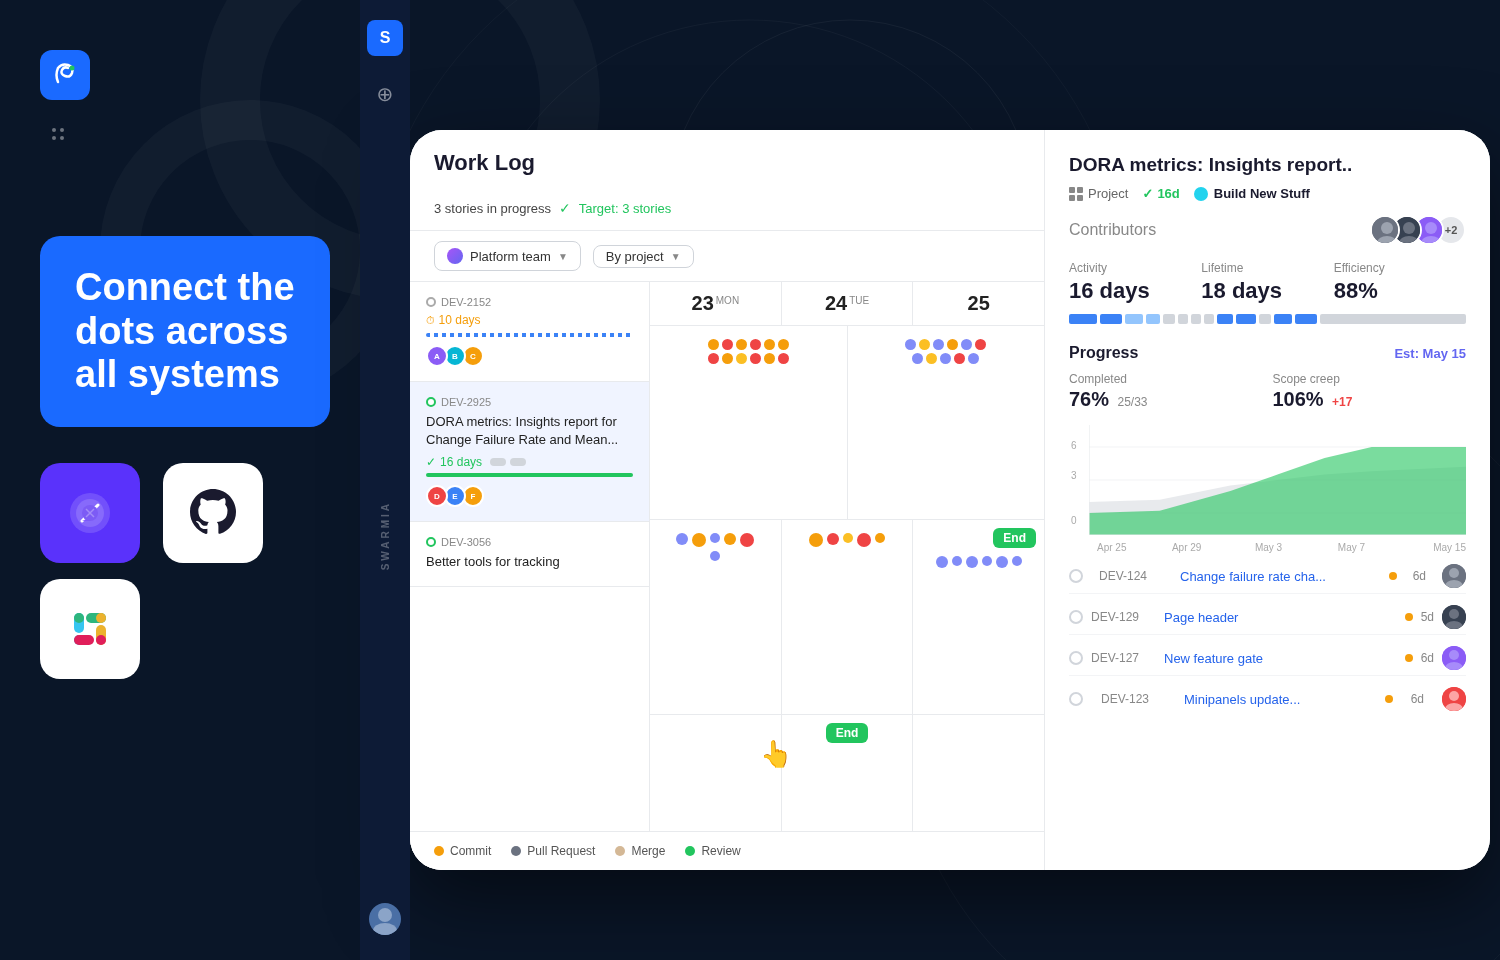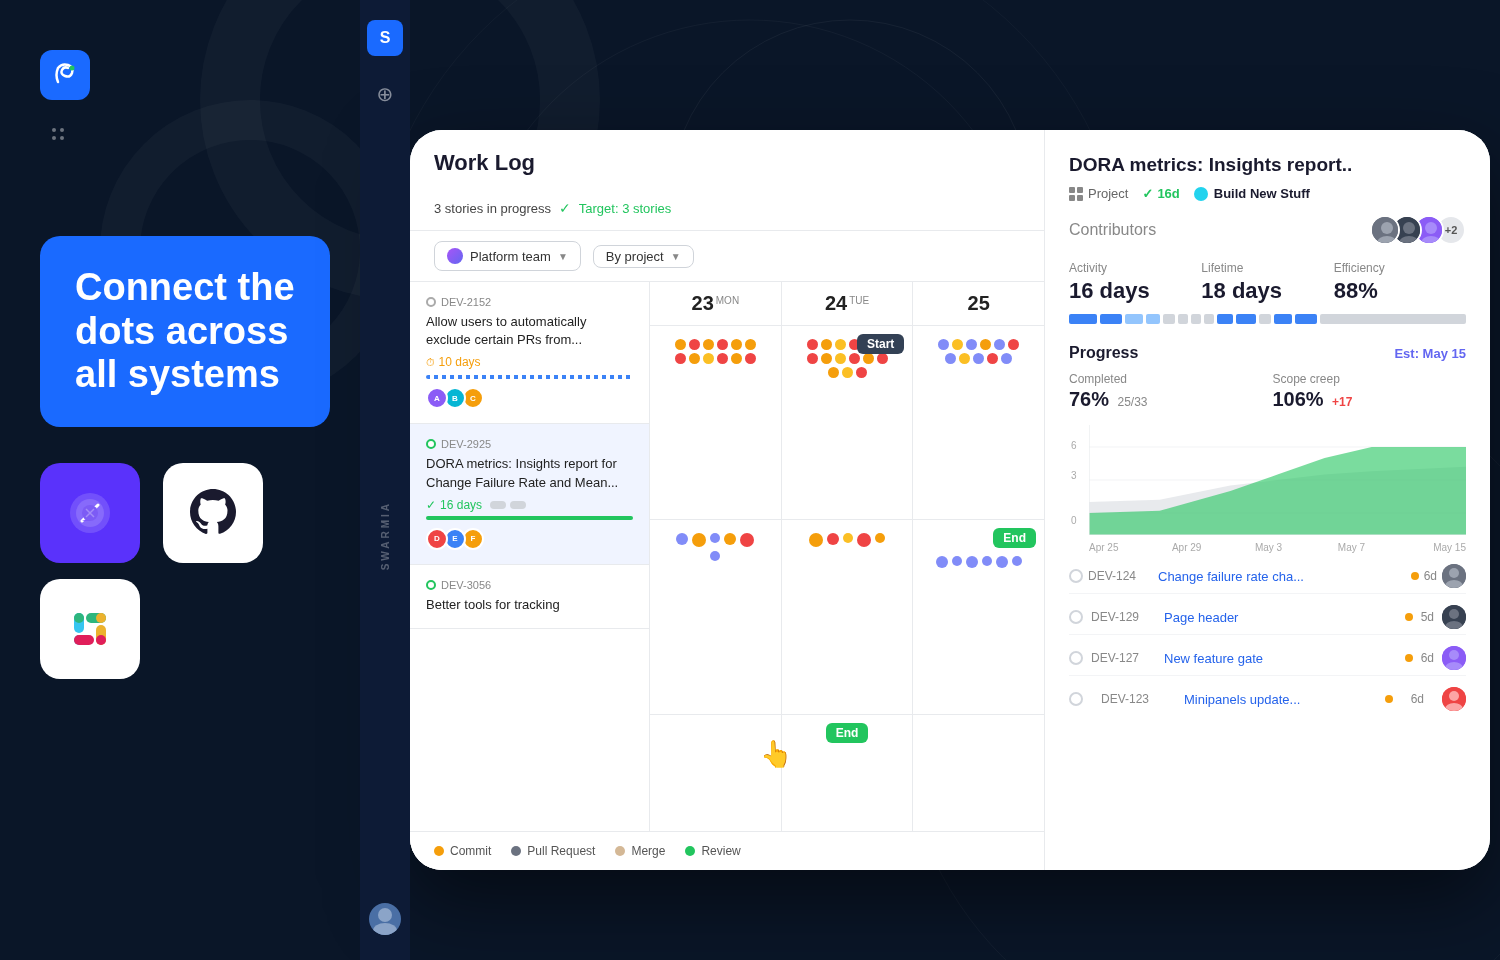--- a/index.html
+++ b/index.html
@@ -214,21 +214,20 @@
 
     <div style="display:flex;flex:1;overflow:hidden;">
 
       <div style="width:240px;overflow-y:auto;border-right:1px solid #e8eaed;flex-shrink:0;">
 
         <div style="padding:14px 16px;border-bottom:1px solid #e8eaed;">
           <div style="display:flex;align-items:center;gap:5px;margin-bottom:5px;">
             <span style="width:10px;height:10px;border-radius:50%;border:2px solid #aaa;display:inline-block;"></span>
             <span style="font-size:11px;color:#888;">DEV-2152</span>
           </div>
-          <div style="font-size:13px;font-weight:500;color:#222;line-height:1.4;margin-bottom:6px;">Allow users to automatically exclude certain PRs from...</div>
           <div style="font-size:12px;color:#f59e0b;display:flex;align-items:center;gap:4px;margin-bottom:6px;">
             <span style="font-size:11px;">⏱</span> 10 days
           </div>
           <div style="height:4px;background:repeating-linear-gradient(to right,#3b82f6 0px,#3b82f6 4px,transparent 4px,transparent 8px);border-radius:2px;margin-bottom:8px;"></div>
           <div style="display:flex;">
             <div style="width:22px;height:22px;border-radius:50%;border:2px solid white;background:#8b5cf6;display:flex;align-items:center;justify-content:center;font-size:8px;color:white;font-weight:600;margin-right:-4px;z-index:3;">A</div>
             <div style="width:22px;height:22px;border-radius:50%;border:2px solid white;background:#06b6d4;display:flex;align-items:center;justify-content:center;font-size:8px;color:white;font-weight:600;margin-right:-4px;z-index:2;">B</div>
             <div style="width:22px;height:22px;border-radius:50%;border:2px solid white;background:#f59e0b;display:flex;align-items:center;justify-content:center;font-size:8px;color:white;font-weight:600;z-index:1;">C</div>
           </div>
         </div>
@@ -288,40 +287,20 @@
               <div style="width:11px;height:11px;border-radius:50%;background:#f59e0b;"></div>
               <div style="width:11px;height:11px;border-radius:50%;background:#ef4444;"></div>
               <div style="width:11px;height:11px;border-radius:50%;background:#f59e0b;"></div>
               <div style="width:11px;height:11px;border-radius:50%;background:#fbbf24;"></div>
               <div style="width:11px;height:11px;border-radius:50%;background:#ef4444;"></div>
               <div style="width:11px;height:11px;border-radius:50%;background:#f59e0b;"></div>
               <div style="width:11px;height:11px;border-radius:50%;background:#ef4444;"></div>
             </div>
           </div>
 
-          <div style="flex:1;border-right:1px solid #e8eaed;padding:8px;position:relative;display:flex;flex-wrap:wrap;gap:3px;align-content:flex-start;justify-content:center;">
-            <div style="position:absolute;top:8px;right:8px;background:#334155;color:white;padding:3px 10px;border-radius:6px;font-size:12px;font-weight:600;">Start</div>
-            <div style="display:flex;flex-wrap:wrap;gap:3px;justify-content:center;max-width:90px;padding-top:5px;">
-              <div style="width:11px;height:11px;border-radius:50%;background:#ef4444;"></div>
-              <div style="width:11px;height:11px;border-radius:50%;background:#f59e0b;"></div>
-              <div style="width:11px;height:11px;border-radius:50%;background:#fbbf24;"></div>
-              <div style="width:11px;height:11px;border-radius:50%;background:#ef4444;"></div>
-              <div style="width:11px;height:11px;border-radius:50%;background:#f59e0b;"></div>
-              <div style="width:11px;height:11px;border-radius:50%;background:#f59e0b;"></div>
-              <div style="width:11px;height:11px;border-radius:50%;background:#ef4444;"></div>
-              <div style="width:11px;height:11px;border-radius:50%;background:#f59e0b;"></div>
-              <div style="width:11px;height:11px;border-radius:50%;background:#fbbf24;"></div>
-              <div style="width:11px;height:11px;border-radius:50%;background:#ef4444;"></div>
-              <div style="width:11px;height:11px;border-radius:50%;background:#f59e0b;"></div>
-              <div style="width:11px;height:11px;border-radius:50%;background:#ef4444;"></div>
-              <div style="width:11px;height:11px;border-radius:50%;background:#f59e0b;"></div>
-              <div style="width:11px;height:11px;border-radius:50%;background:#fbbf24;"></div>
-              <div style="width:11px;height:11px;border-radius:50%;background:#ef4444;"></div>
-            </div>
-          </div>
 
           <div style="flex:1;padding:8px;display:flex;flex-wrap:wrap;gap:3px;align-content:flex-start;justify-content:center;">
             <div style="display:flex;flex-wrap:wrap;gap:3px;justify-content:center;max-width:90px;padding-top:5px;">
               <div style="width:11px;height:11px;border-radius:50%;background:#818cf8;"></div>
               <div style="width:11px;height:11px;border-radius:50%;background:#fbbf24;"></div>
               <div style="width:11px;height:11px;border-radius:50%;background:#818cf8;"></div>
               <div style="width:11px;height:11px;border-radius:50%;background:#f59e0b;"></div>
               <div style="width:11px;height:11px;border-radius:50%;background:#818cf8;"></div>
               <div style="width:11px;height:11px;border-radius:50%;background:#ef4444;"></div>
               <div style="width:11px;height:11px;border-radius:50%;background:#818cf8;"></div>
@@ -518,30 +497,30 @@
         <path d="M0,80 L60,78 L120,60 L160,45 L200,30 L240,20 L280,20 L320,20 L320,100 L0,100 Z" fill="#22c55e" opacity="0.6"></path>
 
         <line x1="0" y1="0" x2="0" y2="100" stroke="#e8eaed" stroke-width="1"></line>
         <line x1="0" y1="100" x2="320" y2="100" stroke="#e8eaed" stroke-width="1"></line>
       </svg>
       
       <span style="position:absolute;left:-18px;top:15px;font-size:10px;color:#aaa;">6</span>
       <span style="position:absolute;left:-18px;top:45px;font-size:10px;color:#aaa;">3</span>
       <span style="position:absolute;left:-18px;top:90px;font-size:10px;color:#aaa;">0</span>
       
-      <span style="position:absolute;bottom:-18px;left:0;font-size:10px;color:#aaa;">Apr 25</span>
+      <span style="position:absolute;bottom:-18px;left:8px;font-size:10px;color:#aaa;">Apr 25</span>
       <span style="position:absolute;bottom:-18px;left:22%;font-size:10px;color:#aaa;">Apr 29</span>
       <span style="position:absolute;bottom:-18px;left:44%;font-size:10px;color:#aaa;">May 3</span>
       <span style="position:absolute;bottom:-18px;left:66%;font-size:10px;color:#aaa;">May 7</span>
       <span style="position:absolute;bottom:-18px;right:0;font-size:10px;color:#aaa;">May 15</span>
     </div>
 
     <div style="display:flex;flex-direction:column;gap:6px;">
 
-      <div style="display:flex;align-items:center;gap:5px;padding:5px 0;border-bottom:1px solid #f3f4f6;">
+      <div style="display:flex;align-items:center;gap:16px;padding:5px 0;border-bottom:1px solid #f3f4f6;">
         <span style="width:14px;height:14px;border-radius:50%;border:2px solid #d1d5db;flex-shrink:0;"></span>
         <span style="font-size:12px;color:#888;width:65px;flex-shrink:0;">DEV-124</span>
         <span style="font-size:13px;color:#2563eb;font-weight:500;flex:1;">Change failure rate cha...</span>
         <span style="width:8px;height:8px;border-radius:50%;background:#f59e0b;flex-shrink:0;"></span>
         <span style="font-size:12px;color:#888;">6d</span>
         <div style="width:24px;height:24px;border-radius:50%;background:#6b7280;overflow:hidden;flex-shrink:0;"><svg viewBox="0 0 24 24" width="24" height="24">
               <rect width="24" height="24" fill="#6b7280"></rect>
               <circle cx="12" cy="9" r="5" fill="#9ca3af"></circle>
               <ellipse cx="12" cy="22" rx="9" ry="6" fill="#9ca3af"></ellipse>
             </svg></div>

